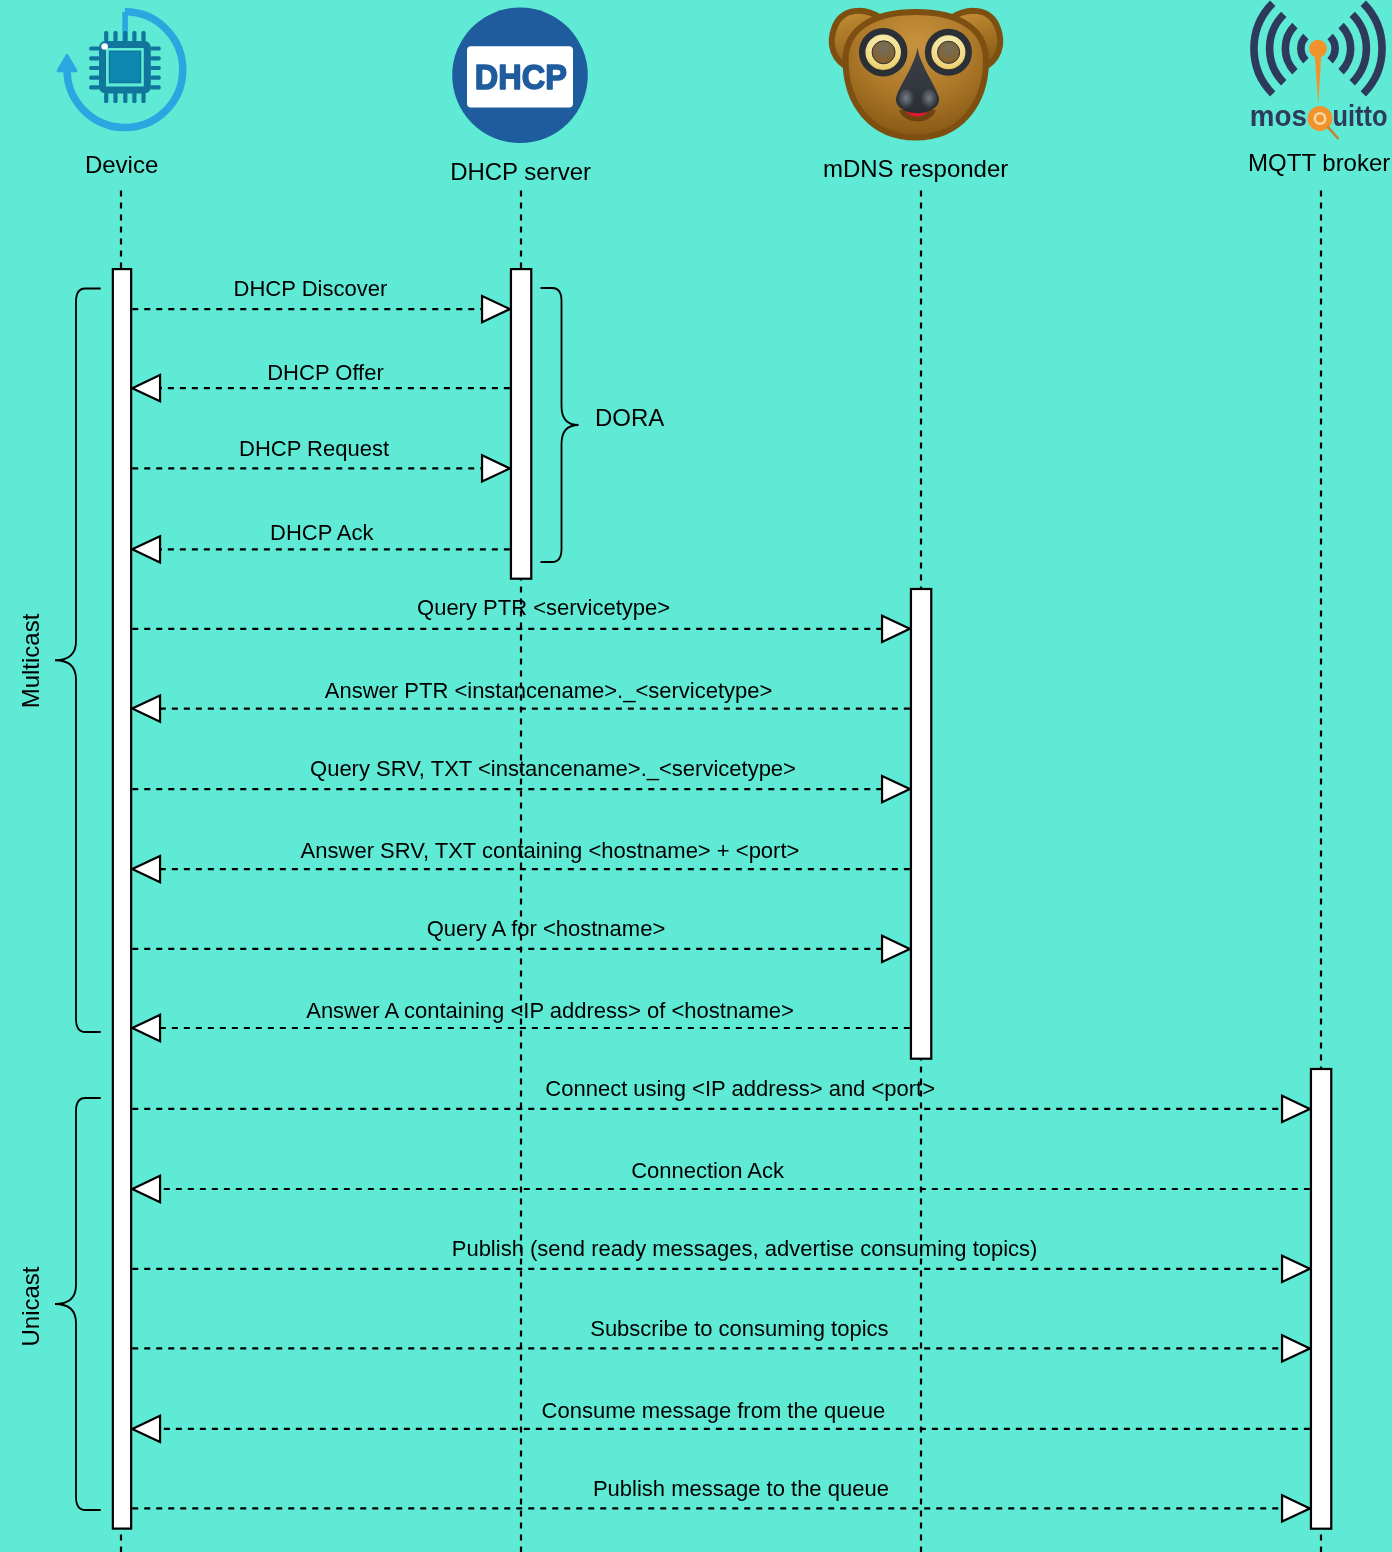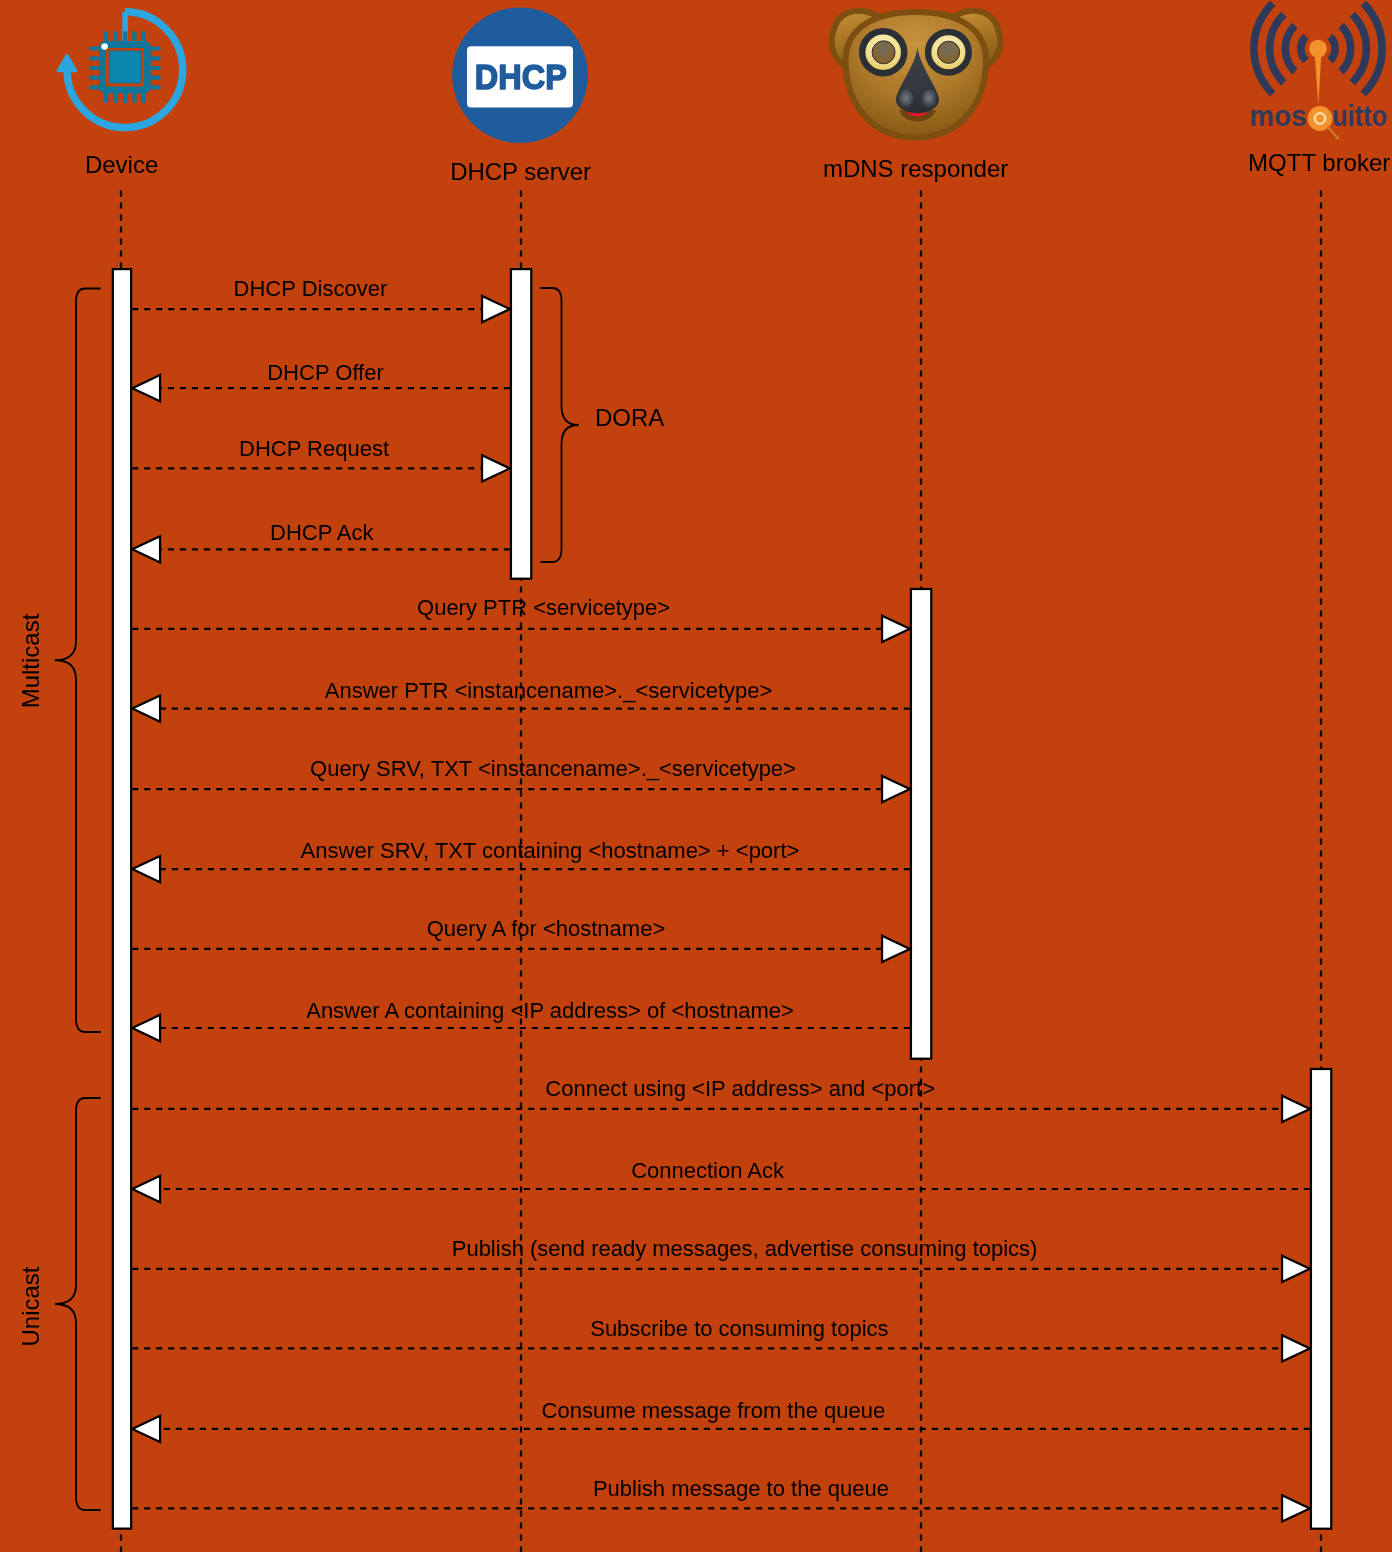--- a/index.html
+++ b/index.html
@@ -1,18 +1,18 @@
 <!DOCTYPE html>
 <html><head>
 <meta charset="utf-8">
 <style>
   html,body{margin:0;padding:0;background:#ffffff;}
   body{width:1392px;height:1552px;overflow:hidden;
        font-family:"Liberation Sans",sans-serif;-webkit-font-smoothing:antialiased;}
-  #stage{position:relative;width:1392px;height:1552px;background:#c2410c;}
+  #stage{position:relative;width:1392px;height:1552px;background:#5eead4;}
   svg{display:block;}
   text{font-family:"Liberation Sans",sans-serif;}
   #layer-labels text{fill:#000;}
 </style>
 </head>
 <body>
 
 <div id="stage">
   <svg id="diagram" width="1392" height="1552" viewBox="0 0 1392 1552" xmlns="http://www.w3.org/2000/svg">
 

